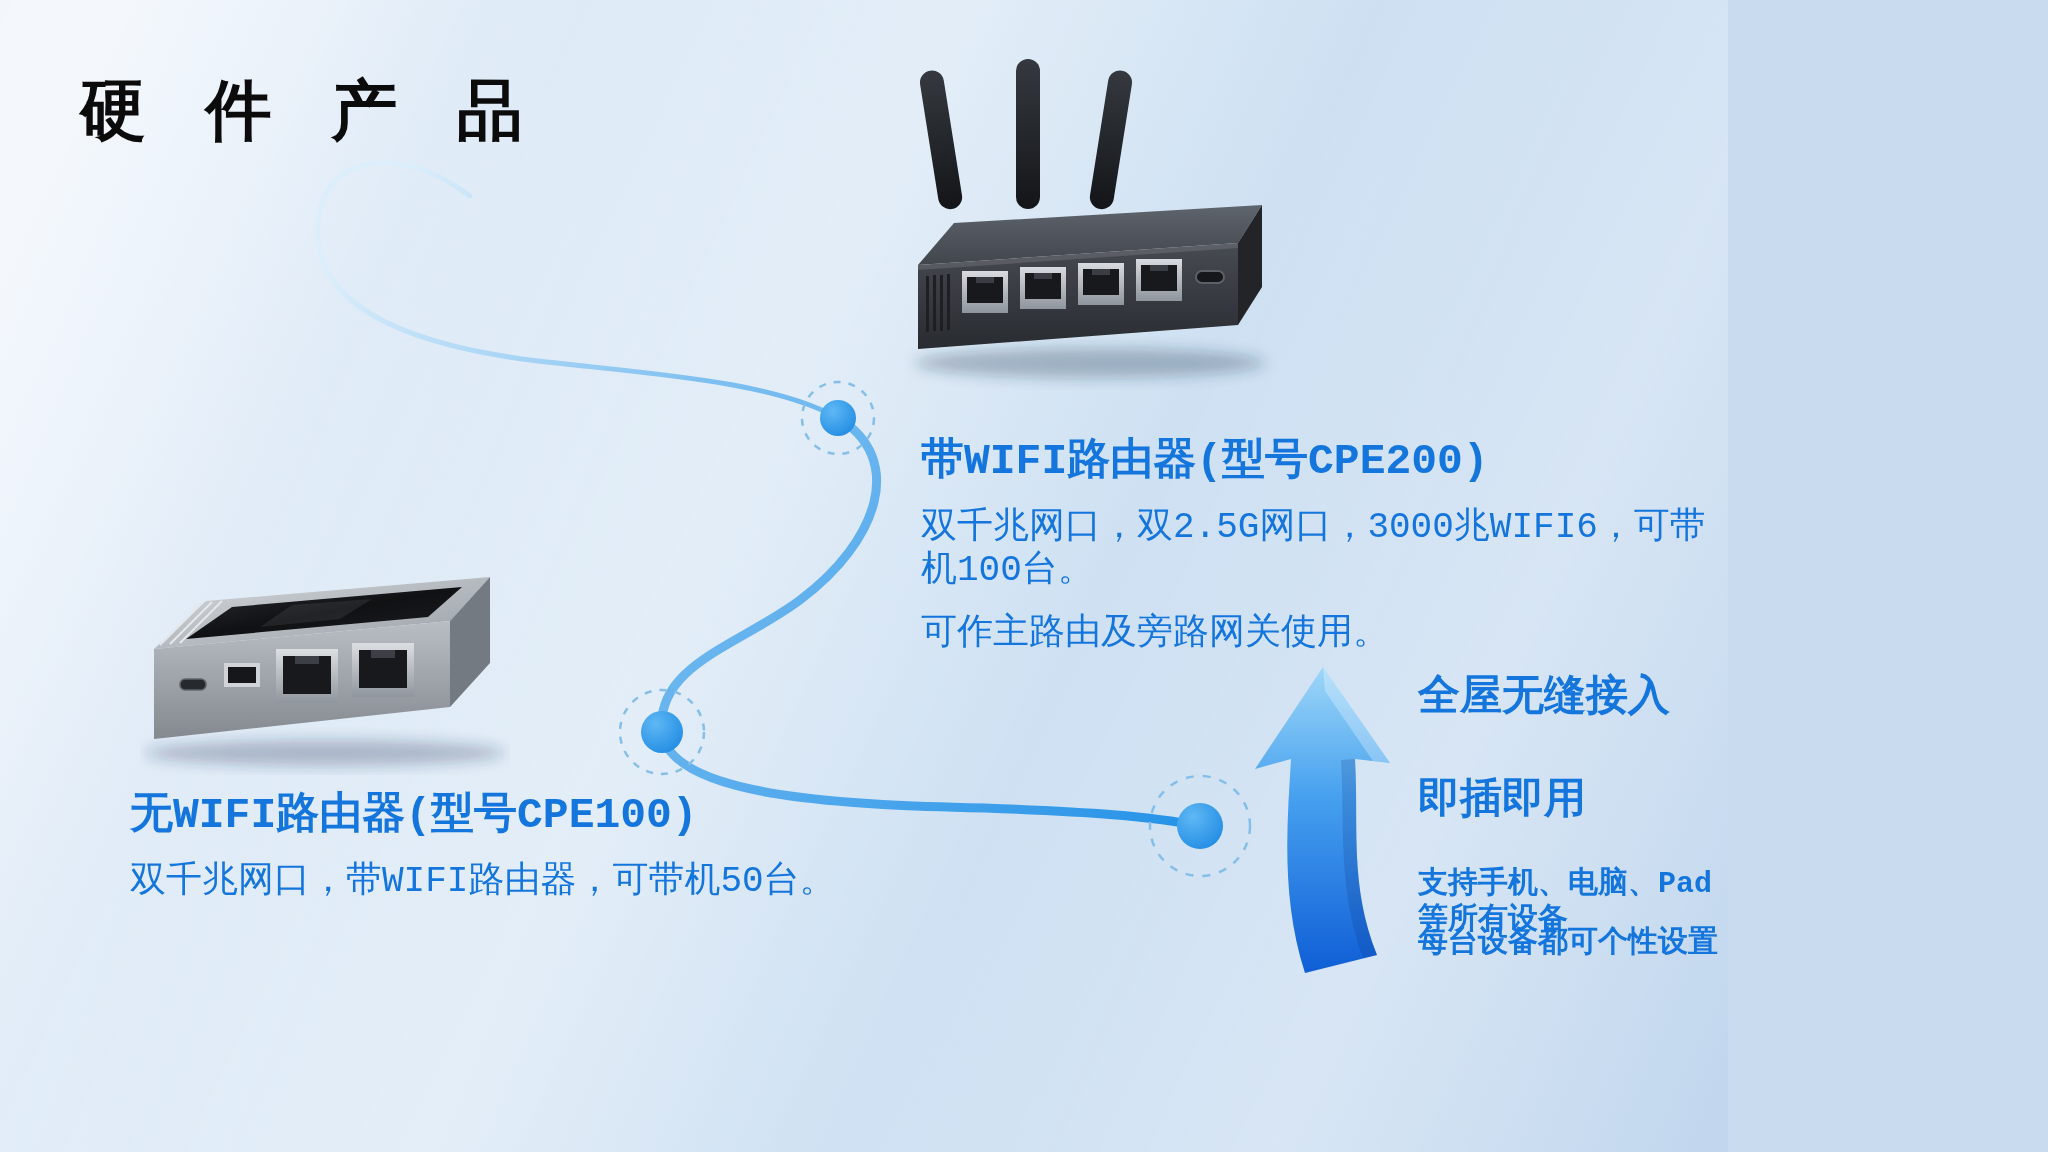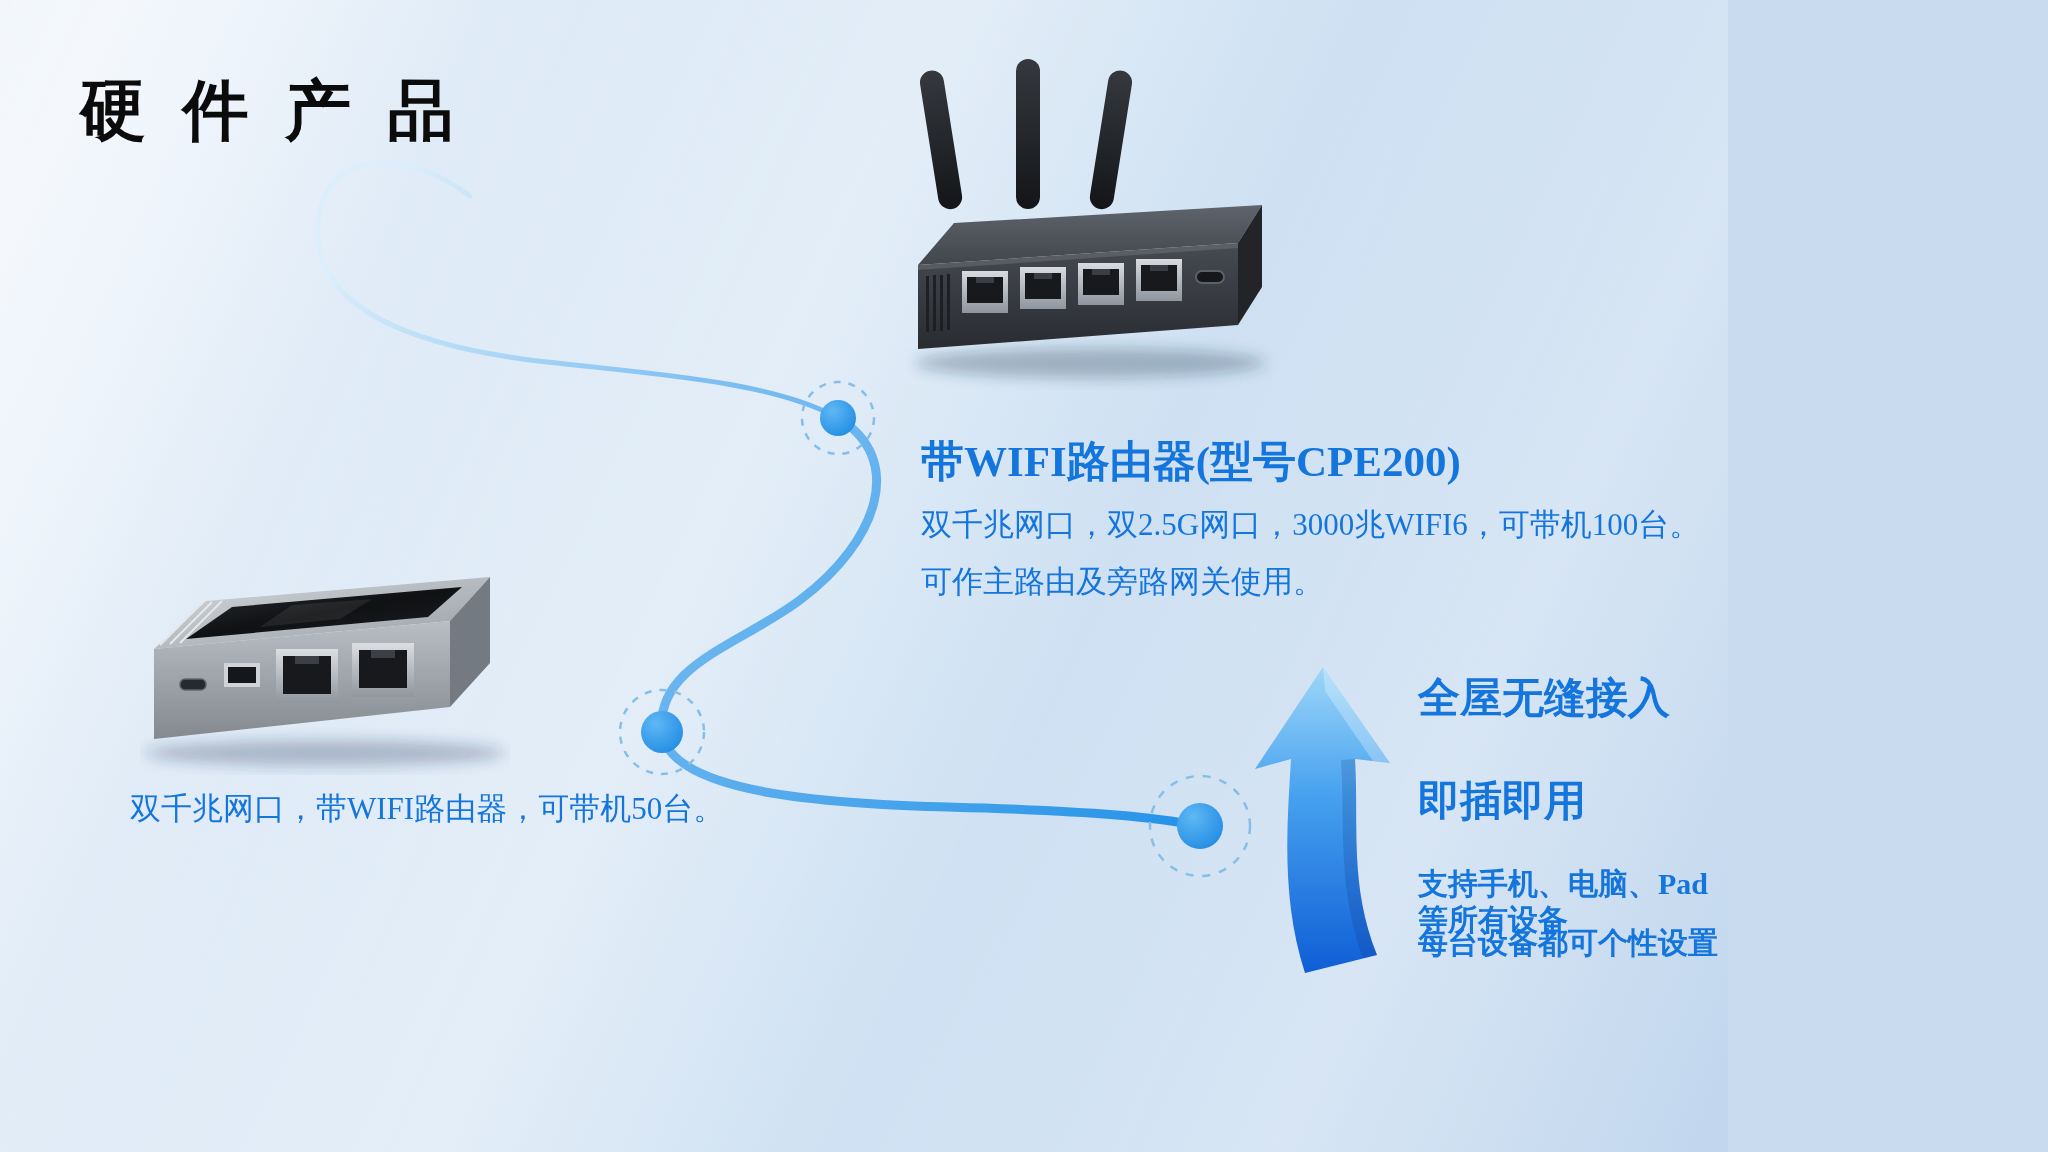--- a/index.html
+++ b/index.html
@@ -1,35 +1,35 @@
 <!DOCTYPE html>
 <html><head>
 <meta charset="utf-8">
 <style>
   html,body{margin:0;padding:0;background:#c9dcef;}
   .stage{
     position:relative;width:1728px;height:1152px;overflow:hidden;
-    font-family:Liberation Serif, serif;
+    font-family:Liberation Mono, monospace;
     background:linear-gradient(112deg,#eef4fb 0%,#dcE9f6 28%,#d0e2f3 55%,#c2d7ee 100%);
   }
   .stage::before{
     content:"";position:absolute;inset:-25%;pointer-events:none;
     background:linear-gradient(115deg,
       rgba(255,255,255,0) 10%,rgba(255,255,255,.45) 20%,rgba(255,255,255,0) 31%,
       rgba(255,255,255,.32) 45%,rgba(255,255,255,0) 57%,
       rgba(255,255,255,.28) 70%,rgba(255,255,255,0) 82%);
   }
   .page-title{
     position:absolute;left:80px;top:66px;margin:0;
     font-size:66px;font-weight:900;letter-spacing:10px;color:#0b0b0c;
   }
   .abs{position:absolute;}
   .product-text{position:absolute;color:#1476dd;}
   .product-name{font-size:43px;font-weight:700;margin:0 0 18px 0;line-height:1.2;}
-  .product-spec{font-size:31px;font-weight:400;margin:0 0 20px 0;line-height:1.2;}
+  .product-spec{font-size:36px;font-weight:400;margin:0 0 20px 0;line-height:1.2;}
   .cpe200-text{left:921px;top:436px;}
   .cpe100-text{left:130px;top:790px;}
   .feature-headline{position:absolute;left:1418px;margin:0;color:#1476dd;font-size:42px;font-weight:700;line-height:1.1;}
   .feature-detail{position:absolute;left:1418px;margin:0;color:#1476dd;font-size:30px;font-weight:700;line-height:1.2;}
   .fh1{top:675px;} .fh2{top:778px;text-align:right;} .fd1{top:866px;} .fd2{top:925px;}
   svg{display:block;}
 </style>
 </head>
 <body>
 
@@ -188,20 +188,21 @@
     <path d="M 110 94 C 114 160 104 220 132 290 L 118 293 C 92 222 100 158 96 95 Z" fill="rgba(10,45,120,0.18)"></path>
   </svg>
 
   <div class="product-text cpe200-text">
     <p class="product-name">带WIFI路由器(型号CPE200)</p>
     <p class="product-spec">双千兆网口，双2.5G网口，3000兆WIFI6，可带机100台。</p>
     <p class="product-spec">可作主路由及旁路网关使用。</p>
   </div>
 
   <div class="product-text cpe100-text">
+    <p class="product-name">无WIFI路由器(型号CPE100)</p>
     <p class="product-spec">双千兆网口，带WIFI路由器，可带机50台。</p>
   </div>
 
   <p class="feature-headline fh1">全屋无缝接入</p>
   <p class="feature-headline fh2">即插即用</p>
   <p class="feature-detail fd2">每台设备都可个性设置</p>
   <p class="feature-detail fd1">支持手机、电脑、Pad等所有设备</p>
 
 </div>
 

